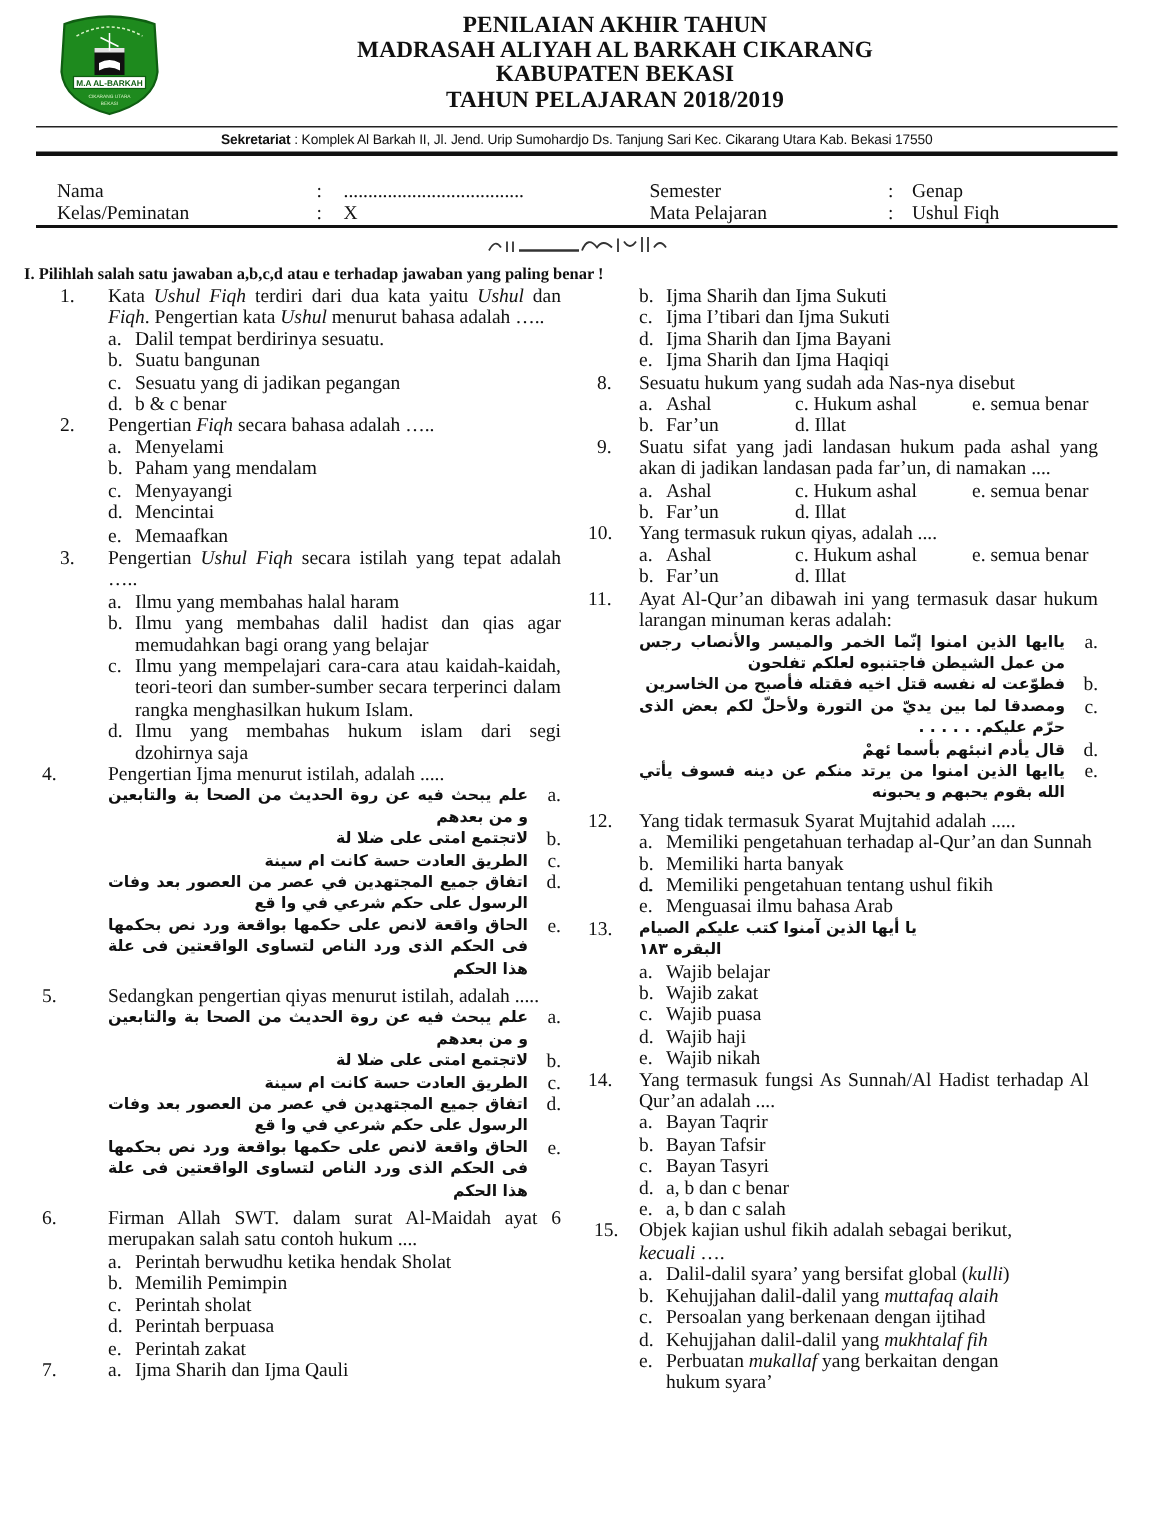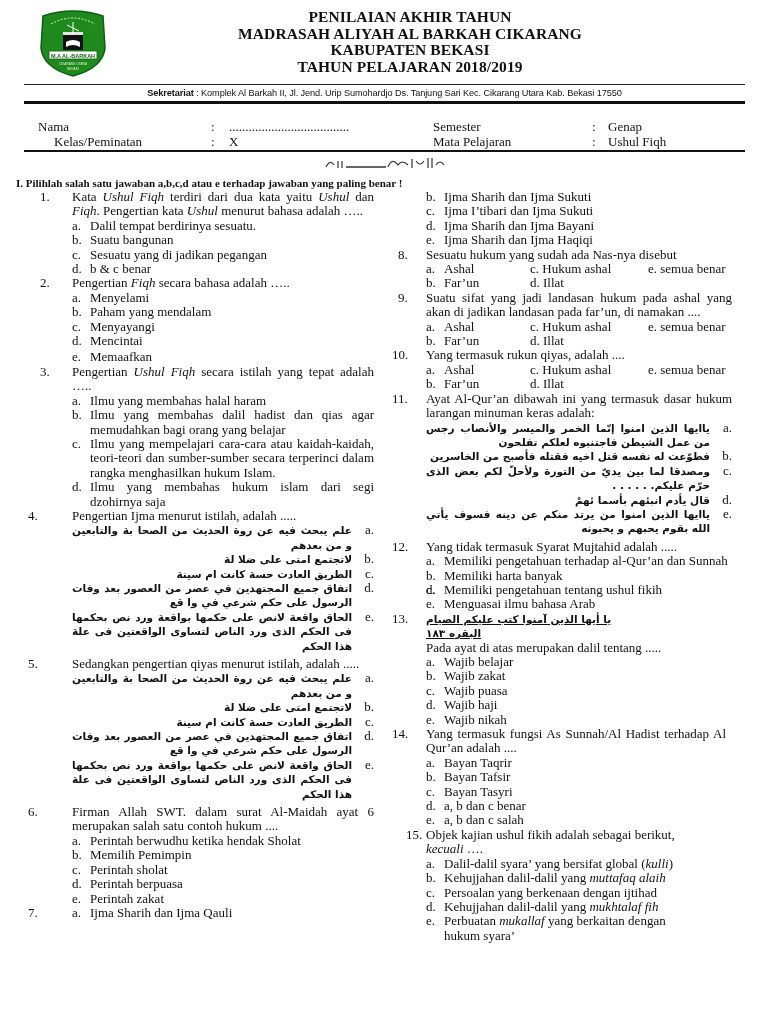--- a/index.html
+++ b/index.html
@@ -81,21 +81,21 @@
 
   <div class="rule-thin" style="top:84px;"></div>
   <div class="secretariat">
     <b>Sekretariat</b><span> : Komplek Al Barkah II, Jl. Jend. Urip Sumohardjo Ds. Tanjung Sari Kec. Cikarang Utara Kab. Bekasi 17550</span>
   </div>
   <div class="rule-thick" style="top:101px;"></div>
 
   <div class="ident" style="left:38px; top:119px;">Nama</div>
   <div class="ident" style="left:211px; top:119px;">:</div>
   <div class="ident" style="left:229px; top:119px;">.....................................</div>
-  <div class="ident" style="left:38px; top:134px;margin-left:16px;">Kelas/Peminatan</div>
+  <div class="ident" style="left:38px; top:134px;">Kelas/Peminatan</div>
   <div class="ident" style="left:211px; top:134px;">:</div>
   <div class="ident" style="left:229px; top:134px;">X</div>
 
   <div class="ident" style="left:433px; top:119px;">Semester</div>
   <div class="ident" style="left:592px; top:119px;">:</div>
   <div class="ident" style="left:608px; top:119px;">Genap</div>
   <div class="ident" style="left:433px; top:134px;">Mata Pelajaran</div>
   <div class="ident" style="left:592px; top:134px;">:</div>
   <div class="ident" style="left:608px; top:134px;">Ushul Fiqh</div>
 
@@ -274,22 +274,21 @@
         <div class="opt"><span class="let">a.</span><span>Memiliki pengetahuan terhadap al-Qur’an dan Sunnah</span></div>
         <div class="opt"><span class="let">b.</span><span>Memiliki harta banyak</span></div>
         <div class="opt"><span class="let">c.</span></div>
         <div class="opt"><span class="let">d.</span><span>Memiliki pengetahuan tentang ushul fikih</span></div>
         <div class="opt"><span class="let">e.</span><span>Menguasai ilmu bahasa Arab</span></div>
       </div>
     </div>
 
     <div class="q" style="padding-left:34px;">
       <span class="num" style="left:0px;">13.</span>
-      <div class="ar-line" style="text-align:left; width:220px;text-decoration:underline;">يا أيها الذين آمنوا كتب عليكم الصيام  البقره   ١٨٣</div>
-      <div class="stem">Pada ayat di atas merupakan dalil tentang .....</div>
+      <div class="ar-line" style="text-align:left; width:220px;">يا أيها الذين آمنوا كتب عليكم الصيام  البقره   ١٨٣</div>
       <div class="opts">
         <div class="opt"><span class="let">a.</span><span>Wajib belajar</span></div>
         <div class="opt"><span class="let">b.</span><span>Wajib zakat</span></div>
         <div class="opt"><span class="let">c.</span><span>Wajib puasa</span></div>
         <div class="opt"><span class="let">d.</span><span>Wajib haji</span></div>
         <div class="opt"><span class="let">e.</span><span>Wajib nikah</span></div>
       </div>
     </div>
 
     <div class="q" style="padding-left:34px;">
@@ -298,21 +297,21 @@
       <div class="opts">
         <div class="opt"><span class="let">a.</span><span>Bayan Taqrir</span></div>
         <div class="opt"><span class="let">b.</span><span>Bayan Tafsir</span></div>
         <div class="opt"><span class="let">c.</span><span>Bayan Tasyri</span></div>
         <div class="opt"><span class="let">d.</span><span>a, b dan c benar</span></div>
         <div class="opt"><span class="let">e.</span><span>a, b dan c salah</span></div>
       </div>
     </div>
 
     <div class="q" style="padding-left:34px;">
-      <span class="num" style="left:14px;">15.</span>
+      <span class="num" style="left:4px;">15.</span>
       <div class="stem"><span>Objek kajian ushul fikih adalah sebagai berikut,</span><br><i>kecuali</i><span> ….</span></div>
       <div class="opts">
         <div class="opt"><span class="let">a.</span><span>Dalil-dalil syara’ yang bersifat global (</span><i>kulli</i><span>)</span></div>
         <div class="opt"><span class="let">b.</span><span>Kehujjahan dalil-dalil yang </span><i>muttafaq alaih</i><span></span></div>
         <div class="opt"><span class="let">c.</span><span>Persoalan yang berkenaan dengan ijtihad</span><i></i><span></span></div>
         <div class="opt"><span class="let">d.</span><span>Kehujjahan dalil-dalil yang </span><i>mukhtalaf  fih</i><span></span></div>
         <div class="opt" style="width:270px;"><span class="let">e.</span><span>Perbuatan </span><i>mukallaf</i><span>  yang berkaitan dengan hukum syara’</span></div>
       </div>
     </div>
   </div>

